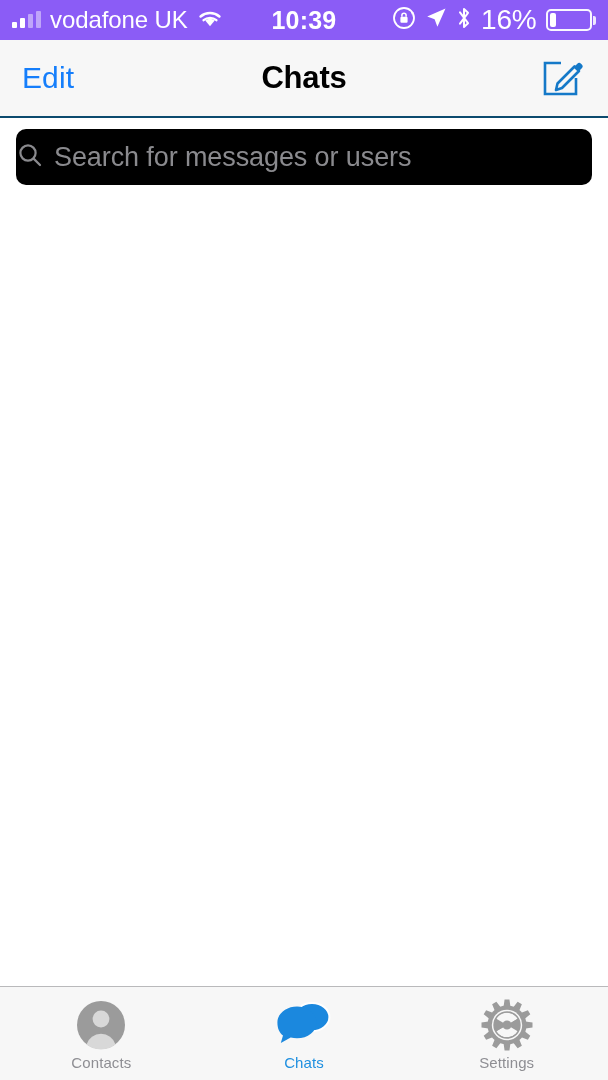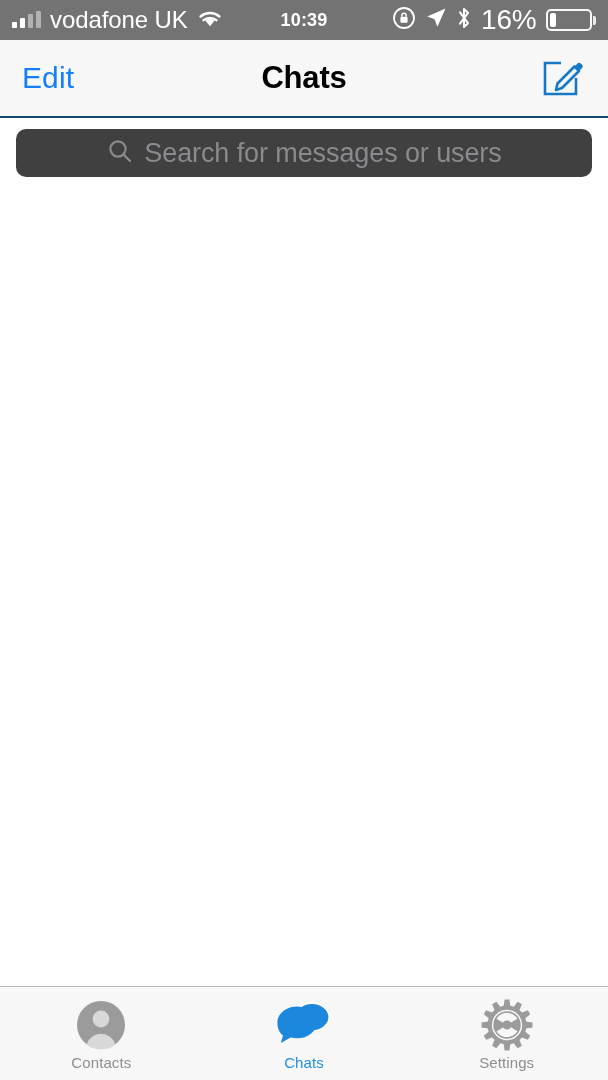--- a/index.html
+++ b/index.html
@@ -7,40 +7,40 @@
     width: 608px; height: 1080px;
     font-family: "Liberation Sans", sans-serif;
     background: #ffffff;
     overflow: hidden;
   }
   .phone { position: relative; width: 608px; height: 1080px; display: flex; flex-direction: column; }
 
   
   .status-bar {
     height: 40px;
-    background: #737373;
+    background: #8b5cf6;
     color: #ffffff;
     display: flex;
     align-items: center;
     padding: 0 12px;
     flex: 0 0 40px;
     position: relative;
   }
   .status-left { display: flex; align-items: center; gap: 9px; }
   .signal-bars { display: flex; align-items: flex-end; gap: 3px; height: 16px; }
   .signal-bars i { display: block; width: 5px; background: #ffffff; border-radius: 1px; }
   .signal-bars i.b1 { height: 6px; }
   .signal-bars i.b2 { height: 10px; }
   .signal-bars i.b3 { height: 14px; opacity: 0.45; }
   .signal-bars i.b4 { height: 17px; opacity: 0.45; }
   .carrier { font-size: 24px; letter-spacing: -0.1px; }
   .wifi-icon { display: block; }
   .status-time {
     position: absolute; left: 0; right: 0; text-align: center;
-    font-size: 18px; font-weight: bold; letter-spacing: 0.2px;
+    font-size: 25px; font-weight: bold; letter-spacing: 0.2px;
     pointer-events: none;
   }
   .status-right {
     margin-left: auto; display: flex; align-items: center; gap: 9px;
     position: relative; z-index: 2;
   }
   .battery-pct { font-size: 28px; letter-spacing: -0.2px; }
   .battery { display: flex; align-items: center; }
   .battery-body {
     width: 46px; height: 22px; border: 2px solid rgba(255,255,255,0.95);
@@ -77,22 +77,22 @@
     line-height: 0;
   }
 
   
   .search-wrap {
     background: #ffffff;
     padding: 11px 16px 0 16px;
     flex: 0 0 auto;
   }
   .search-field {
-    height: 48px; background: #404040; border-radius: 10px;
-    display: flex; align-items: center; justify-content: center;
+    height: 56px; background: #000000; border-radius: 10px;
+    display: flex; align-items: center; 
     gap: 10px; cursor: text;
   }
   .search-placeholder {
     font-size: 27px; color: #8a8a8e; letter-spacing: -0.1px;
   }
 
   
   .content { flex: 1 1 auto; background: #ffffff; }
 
   

